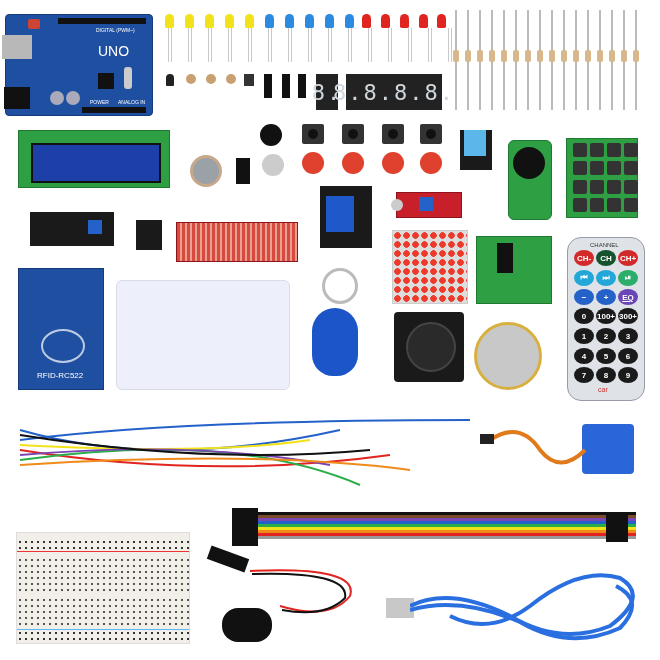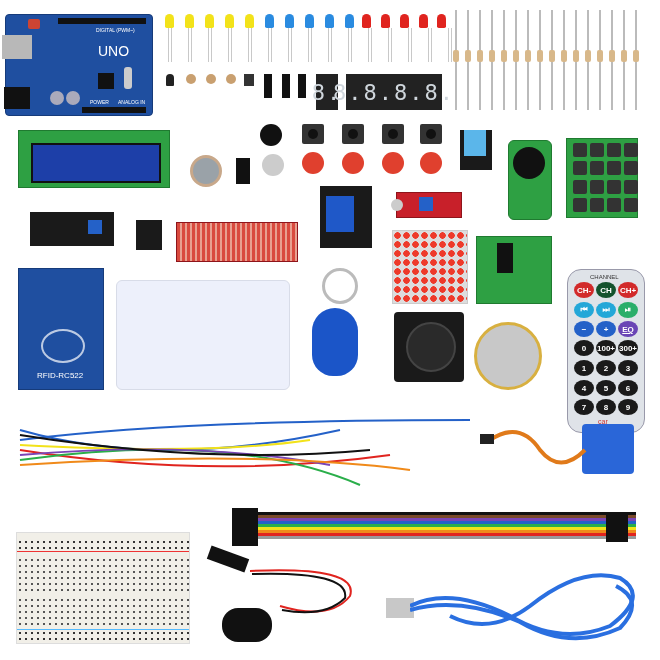--- a/index.html
+++ b/index.html
@@ -150,21 +150,21 @@
   <div class="abs" style="left:-6px;top:6px;width:12px;height:12px;background:#ccc;border-radius:50%;"></div>
   <div class="abs" style="left:22px;top:4px;width:14px;height:14px;background:#2461c8;"></div>
 </div>
 
 <div class="abs" style="left:392px;top:230px;width:74px;height:72px;background:radial-gradient(circle,#ee3a2a 3px,#ddd 3.5px) 0 0/9px 9px;border:1px solid #ccc;"></div>
 
 <div class="abs pcb-green" style="left:476px;top:236px;width:74px;height:66px;">
   <div class="abs" style="left:20px;top:6px;width:16px;height:30px;background:#111;"></div>
 </div>
 
-<div class="abs remote" style="left:567px;top:237px;width:76px;height:162px;margin-top:32px;">
+<div class="abs remote" style="left:567px;top:237px;width:76px;height:162px;">
   <div class="abs" style="left:22px;top:4px;font-size:6px;color:#333;">CHANNEL</div>
   <div class="rk" style="left:6px;top:12px;background:#d22a2a;">CH-</div>
   <div class="rk" style="left:28px;top:12px;background:#14532d;">CH</div>
   <div class="rk" style="left:50px;top:12px;background:#d22a2a;">CH+</div>
   <div class="rk" style="left:6px;top:32px;background:#23a7d8;">⏮</div>
   <div class="rk" style="left:28px;top:32px;background:#23a7d8;">⏭</div>
   <div class="rk" style="left:50px;top:32px;background:#2aae6a;">⏯</div>
   <div class="rk" style="left:6px;top:51px;background:#2461c8;">−</div>
   <div class="rk" style="left:28px;top:51px;background:#2461c8;">+</div>
   <div class="rk" style="left:50px;top:51px;background:#6a45b5;text-decoration:underline;">EQ</div>

